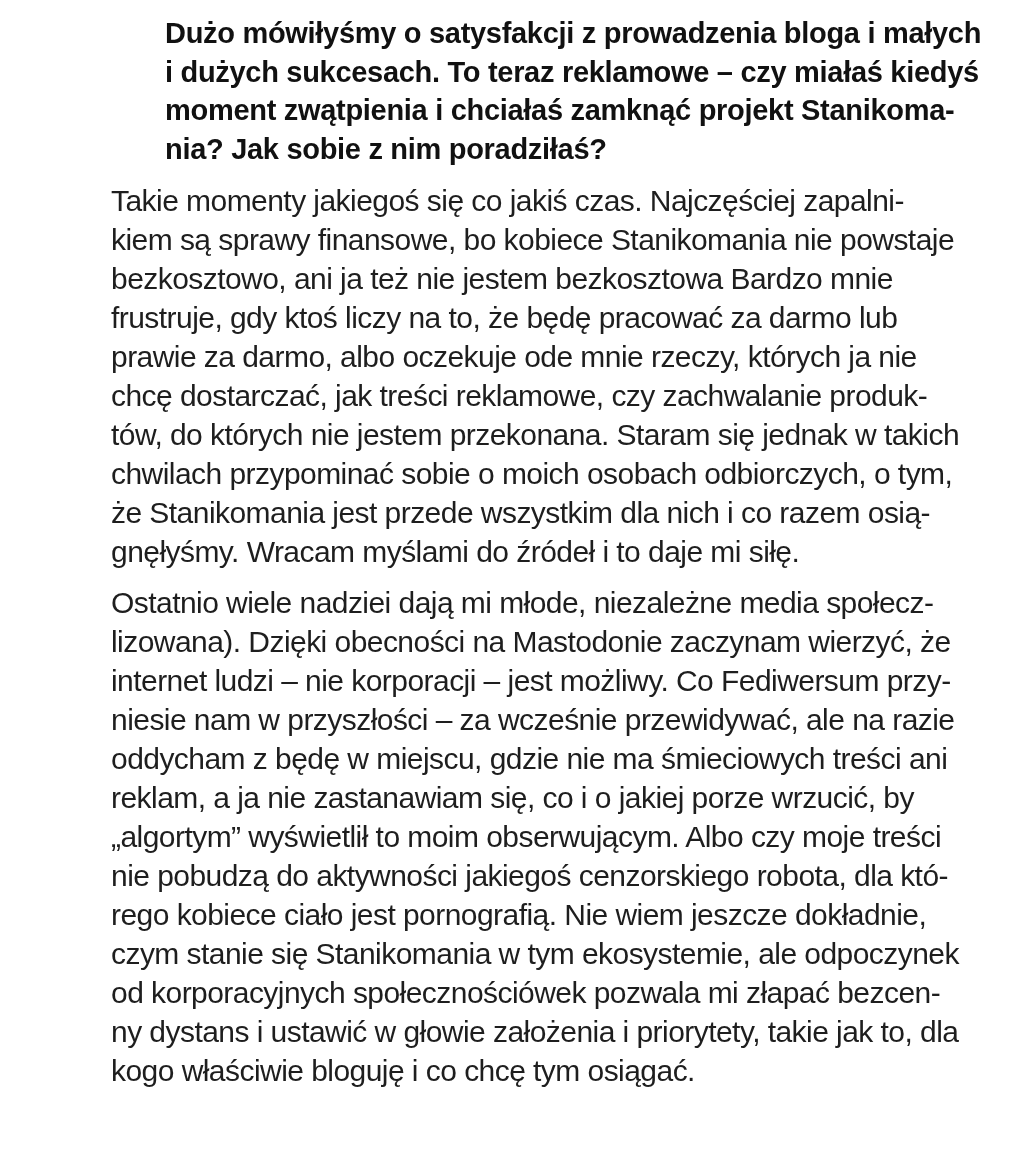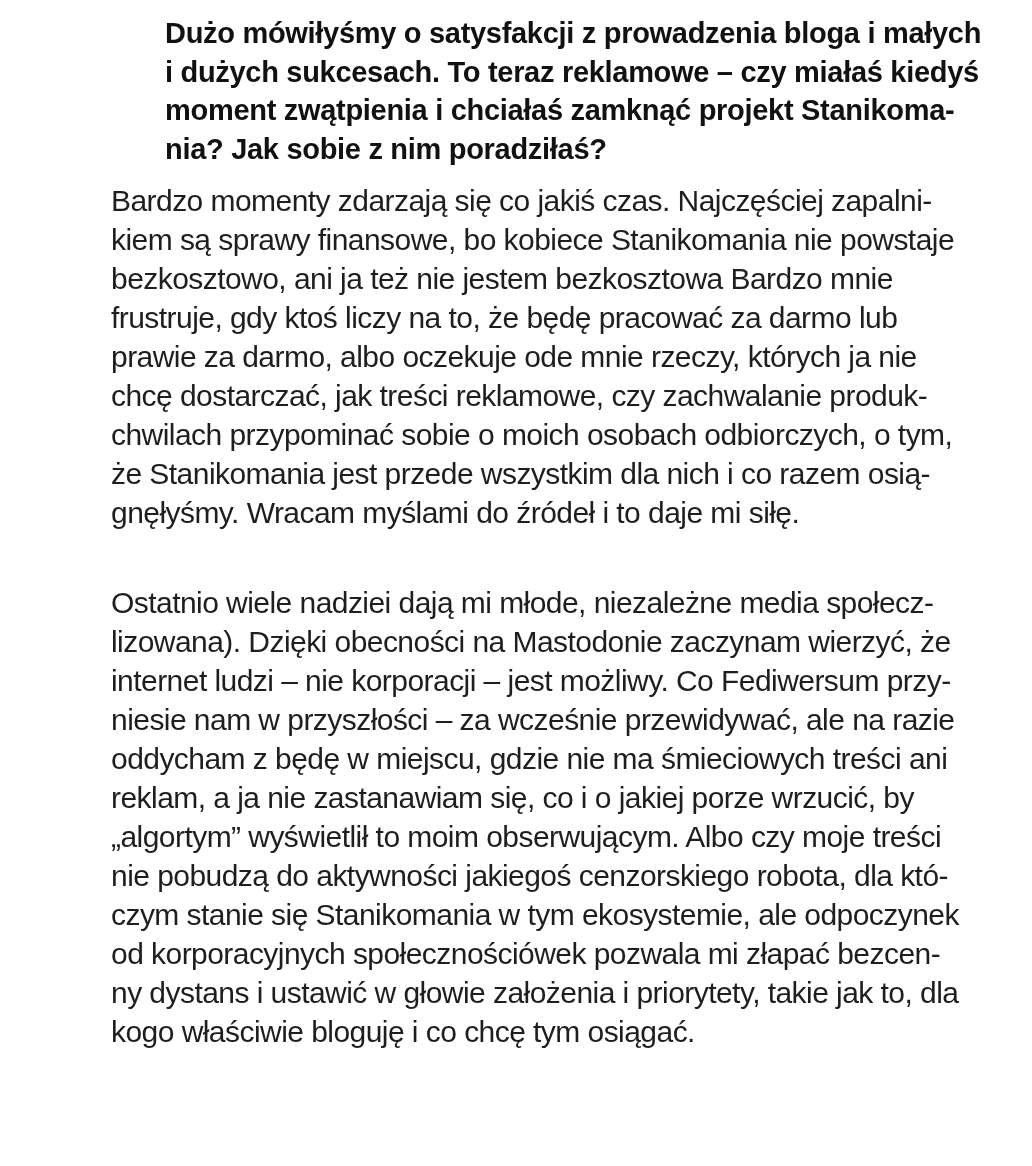--- a/index.html
+++ b/index.html
@@ -80,40 +80,42 @@
   <div class="clipped-line"></div>
 
   <h2 class="question" id="question">
     <span class="line">Dużo mówiłyśmy o satysfakcji z prowadzenia bloga i małych</span>
     <span class="line">i dużych sukcesach. To teraz reklamowe – czy miałaś kiedyś</span>
     <span class="line">moment zwątpienia i chciałaś zamknąć projekt Stanikoma-</span>
     <span class="line">nia? Jak sobie z nim poradziłaś?</span>
   </h2>
 
   <p class="answer" id="answer-p1">
-    <span class="line">Bardzo momenty zdarzają się co jakiś czas. Najczęściej zapalni-</span>
+    <span class="line">Takie momenty jakiegoś się co jakiś czas. Najczęściej zapalni-</span>
     <span class="line">kiem są sprawy finansowe, bo kobiece Stanikomania nie powstaje</span>
     <span class="line">bezkosztowo, ani ja też nie jestem bezkosztowa   Bardzo mnie</span>
     <span class="line">frustruje, gdy ktoś liczy na to, że będę pracować za darmo lub</span>
     <span class="line">prawie za darmo, albo oczekuje ode mnie rzeczy, których ja nie</span>
     <span class="line">chcę dostarczać, jak treści reklamowe, czy zachwalanie produk-</span>
+    <span class="line">tów, do których nie jestem przekonana. Staram się jednak w takich</span>
     <span class="line">chwilach przypominać sobie o moich osobach odbiorczych, o tym,</span>
     <span class="line">że Stanikomania jest przede wszystkim dla nich i co razem osią-</span>
     <span class="line">gnęłyśmy. Wracam myślami do źródeł i to daje mi siłę.</span>
   </p>
 
   <p class="answer" id="answer-p2">
     <span class="line">Ostatnio wiele nadziei dają mi młode, niezależne media społecz-</span>
     <span class="line">lizowana). Dzięki obecności na Mastodonie zaczynam wierzyć, że</span>
     <span class="line">internet ludzi – nie korporacji – jest możliwy. Co Fediwersum przy-</span>
     <span class="line">niesie nam w przyszłości – za wcześnie przewidywać, ale na razie</span>
     <span class="line">oddycham z będę w miejscu, gdzie nie ma śmieciowych treści ani</span>
     <span class="line">reklam, a ja nie zastanawiam się, co i o jakiej porze wrzucić, by</span>
     <span class="line">„algortym” wyświetlił to moim obserwującym. Albo czy moje treści</span>
     <span class="line">nie pobudzą do aktywności jakiegoś cenzorskiego robota, dla któ-</span>
+    <span class="line">rego kobiece ciało jest pornografią. Nie wiem jeszcze dokładnie,</span>
     <span class="line">czym stanie się Stanikomania w tym ekosystemie, ale odpoczynek</span>
     <span class="line">od korporacyjnych społecznościówek pozwala mi złapać bezcen-</span>
     <span class="line">ny dystans i ustawić w głowie założenia i priorytety, takie jak to, dla</span>
     <span class="line">kogo właściwie bloguję i co chcę tym osiągać.</span>
   </p>
 
   <div class="right-edge"></div>
 </div>
 
 </body></html>

